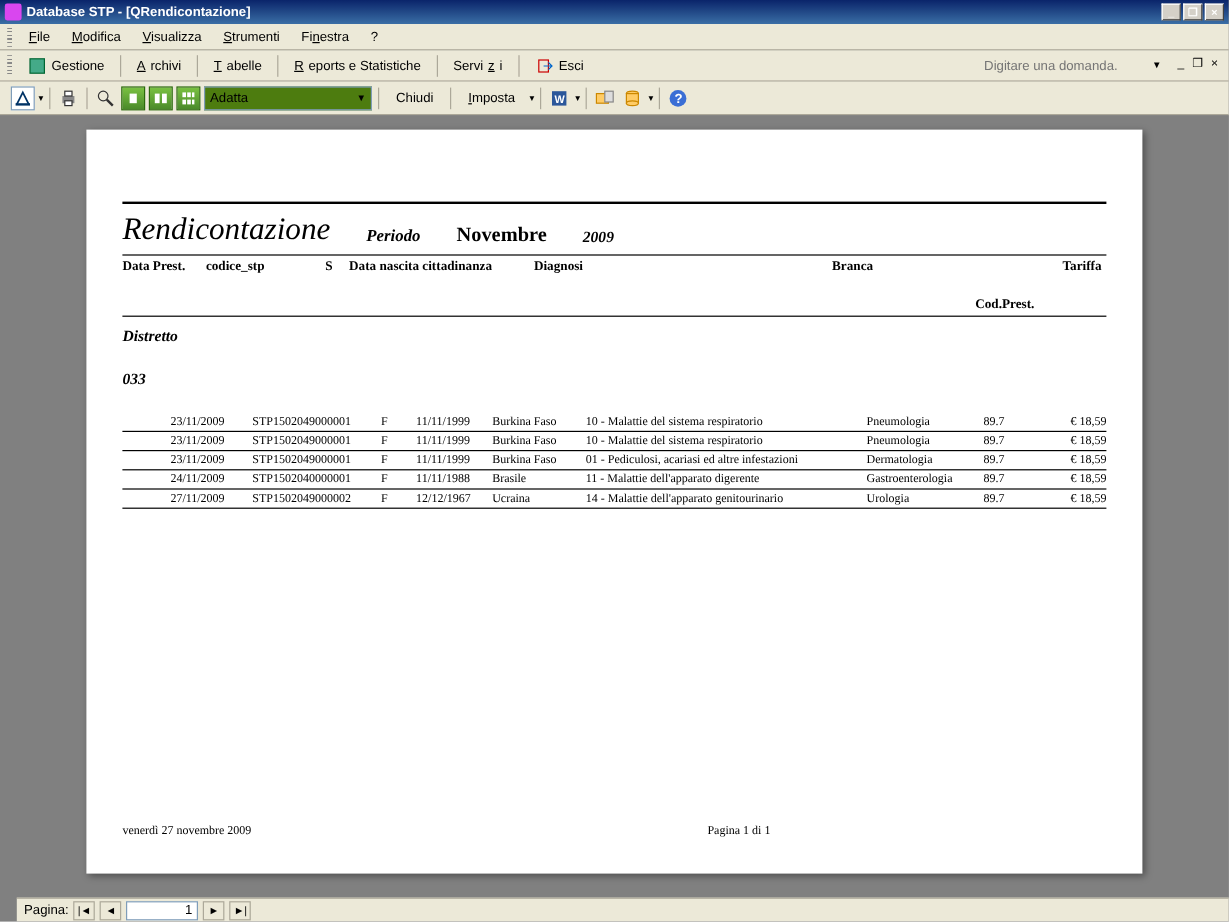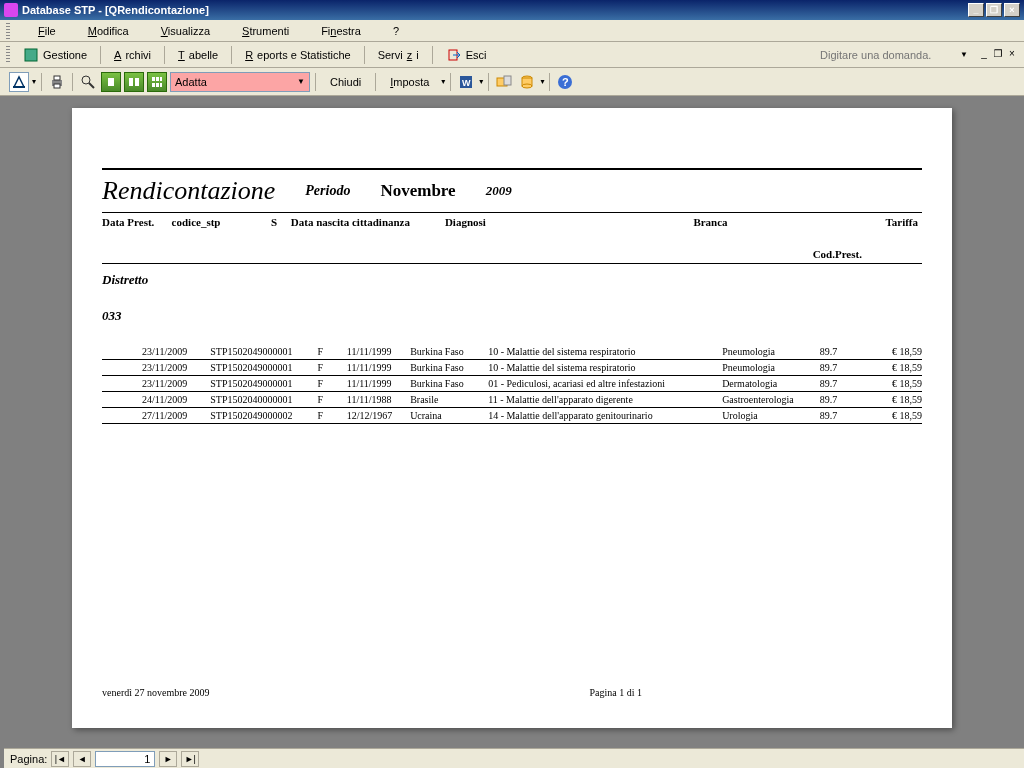--- a/index.html
+++ b/index.html
@@ -2,43 +2,43 @@
 <html><head>
 <meta charset="utf-8">
 <style>
 * { box-sizing: border-box; margin: 0; padding: 0; }
 body { font-family: Tahoma, Arial, sans-serif; font-size: 11px; background: #808080; width: 1024px; height: 768px; overflow: hidden; position: relative; }
 .titlebar { background: linear-gradient(to bottom, #0a246a, #3a6ea5); color: #fff; height: 20px; display: flex; align-items: center; padding: 0 4px; font-weight: bold; font-size: 11px; }
 .titlebar-icon { width: 14px; height: 14px; background: #d946ef; border-radius: 2px; margin-right: 4px; }
 .titlebar-text { flex: 1; }
 .window-controls { display: flex; gap: 2px; }
 .wc-btn { width: 16px; height: 14px; background: #d4d0c8; border: 1px solid #fff; border-right-color: #404040; border-bottom-color: #404040; font-size: 9px; text-align: center; line-height: 12px; cursor: pointer; }
-.menubar { background: #ece9d8; height: 22px; display: flex; align-items: center; padding: 0 6px; border-bottom: 1px solid #aca899; gap: 16px; }
+.menubar { background: #ece9d8; height: 22px; display: flex; align-items: center; padding: 0 6px; border-bottom: 1px solid #aca899; gap: 2px; }
 .menubar .grip { width: 4px; height: 16px; background: repeating-linear-gradient(to bottom, #888 0 1px, transparent 1px 3px); margin-right: 4px; }
 .menu-item { padding: 2px 8px; cursor: pointer; color: #000; }
 .menu-item u { text-decoration: underline; }
 .toolbar { background: #ece9d8; height: 26px; display: flex; align-items: center; padding: 0 6px; border-bottom: 1px solid #aca899; gap: 4px; }
 .toolbar .grip { width: 4px; height: 18px; background: repeating-linear-gradient(to bottom, #888 0 1px, transparent 1px 3px); margin-right: 2px; }
 .tb-icon { width: 16px; height: 16px; display: inline-flex; align-items: center; justify-content: center; }
 .tb-btn { padding: 2px 6px; cursor: pointer; display: flex; align-items: center; gap: 4px; color: #000; border: 1px solid transparent; }
 .tb-sep { width: 1px; height: 18px; background: #aca899; margin: 0 2px; }
 .help-input { margin-left: auto; color: #888; font-size: 11px; padding: 2px 4px; border: none; background: transparent; width: 140px; }
 .doc-controls { display: flex; gap: 2px; margin-left: 6px; }
 .doc-btn { width: 12px; height: 12px; font-size: 10px; text-align: center; line-height: 10px; cursor: pointer; color: #000; }
 .toolbar2 { background: #ece9d8; height: 28px; display: flex; align-items: center; padding: 0 6px; border-bottom: 1px solid #aca899; gap: 3px; }
-.zoom-combo { border: 1px solid #7f9db9; background: #fca5a5; height: 20px; width: 140px; display: flex; align-items: center; padding: 0 4px; font-size: 11px; }
+.zoom-combo { border: 1px solid #7f9db9; background: #4d7c0f; height: 20px; width: 140px; display: flex; align-items: center; padding: 0 4px; font-size: 11px; }
 .zoom-combo .arrow { margin-left: auto; font-size: 8px; }
 .tb-text-btn { padding: 3px 8px; cursor: pointer; color: #000; border: 1px solid transparent; font-size: 11px; }
 .icon-box { width: 20px; height: 20px; border: 1px solid #7f9db9; display: flex; align-items: center; justify-content: center; cursor: pointer; background: #fff; }
 .icon-box.green { background: linear-gradient(to bottom, #7ac142, #4a8a2a); border-color: #2a6a0a; }
 .workspace { position: absolute; top: 96px; left: 0; right: 0; bottom: 20px; background: #808080; overflow: auto; display: flex; justify-content: center; padding-top: 12px; }
 .page { background: #fff; width: 880px; height: 620px; box-shadow: 2px 2px 6px rgba(0,0,0,0.4); padding: 60px 30px 20px 30px; position: relative; font-family: "Times New Roman", serif; }
 .report-title { font-size: 26px; font-weight: normal; font-style: italic; }
 .report-header-line { border-top: 2px solid #000; margin-bottom: 4px; }
-.report-header { display: flex; align-items: center; gap: 30px; padding: 2px 0 6px 0; }
+.report-header { display: flex; align-items: flex-end; gap: 30px; padding: 2px 0 6px 0; }
 .period-label { font-style: italic; font-weight: bold; font-size: 14px; }
 .period-month { font-weight: bold; font-size: 17px; }
 .period-year { font-style: italic; font-weight: bold; font-size: 13px; }
 .col-headers { border-top: 1px solid #000; border-bottom: 1px solid #000; padding: 3px 0; font-weight: bold; font-size: 11px; display: flex; }
 .distretto-row { padding: 8px 0 20px 0; font-style: italic; font-weight: bold; font-size: 13px; display: flex; gap: 20px; flex-direction: column; }
 .data-table { width: 100%; font-size: 10px; }
 .data-row { display: flex; border-bottom: 1px solid #000; padding: 2px 0; }
 .c-data { width: 70px; padding-left: 40px; box-sizing: content-box; }
 .c-codice { width: 110px; }
 .c-s { width: 30px; }
@@ -51,21 +51,21 @@
 .h-data { width: 70px; padding-left: 0; }
 .h-codice { width: 100px; }
 .h-s { width: 20px; }
 .h-nascita { width: 155px; }
 .h-diag { width: 250px; }
 .h-branca { width: 120px; }
 .h-cod { width: 60px; margin-top: 32px; }
 .h-tar { width: 50px; text-align: right; padding-right:4px;}
 .page-footer { position: absolute; bottom: 30px; left: 30px; right: 30px; display: flex; font-size: 10px; font-family: "Times New Roman", serif; }
 .page-footer .pg { margin-left: 380px; }
-.statusbar { position: absolute; bottom: 0; left: 4px; right: 0; height: 20px; background: #ece9d8; border-top: 1px solid #aca899; display: flex; align-items: center; padding: 0 6px; font-size: 11px; gap: 4px; }
+.statusbar { position: absolute; bottom: 0; left: 14px; right: 0; height: 20px; background: #ece9d8; border-top: 1px solid #aca899; display: flex; align-items: center; padding: 0 6px; font-size: 11px; gap: 4px; }
 .nav-btn { width: 18px; height: 16px; background: #ece9d8; border: 1px solid #aca899; text-align: center; line-height: 14px; font-size: 9px; cursor: pointer; }
 .page-input { width: 60px; height: 16px; border: 1px solid #7f9db9; background: #fff; text-align: right; padding: 0 4px; font-size: 11px; }
 svg { display: block; }
 </style>
 </head>
 <body>
 
 <div class="titlebar">
   <span class="titlebar-icon"></span>
   <span class="titlebar-text">Database STP - [QRendicontazione]</span>

